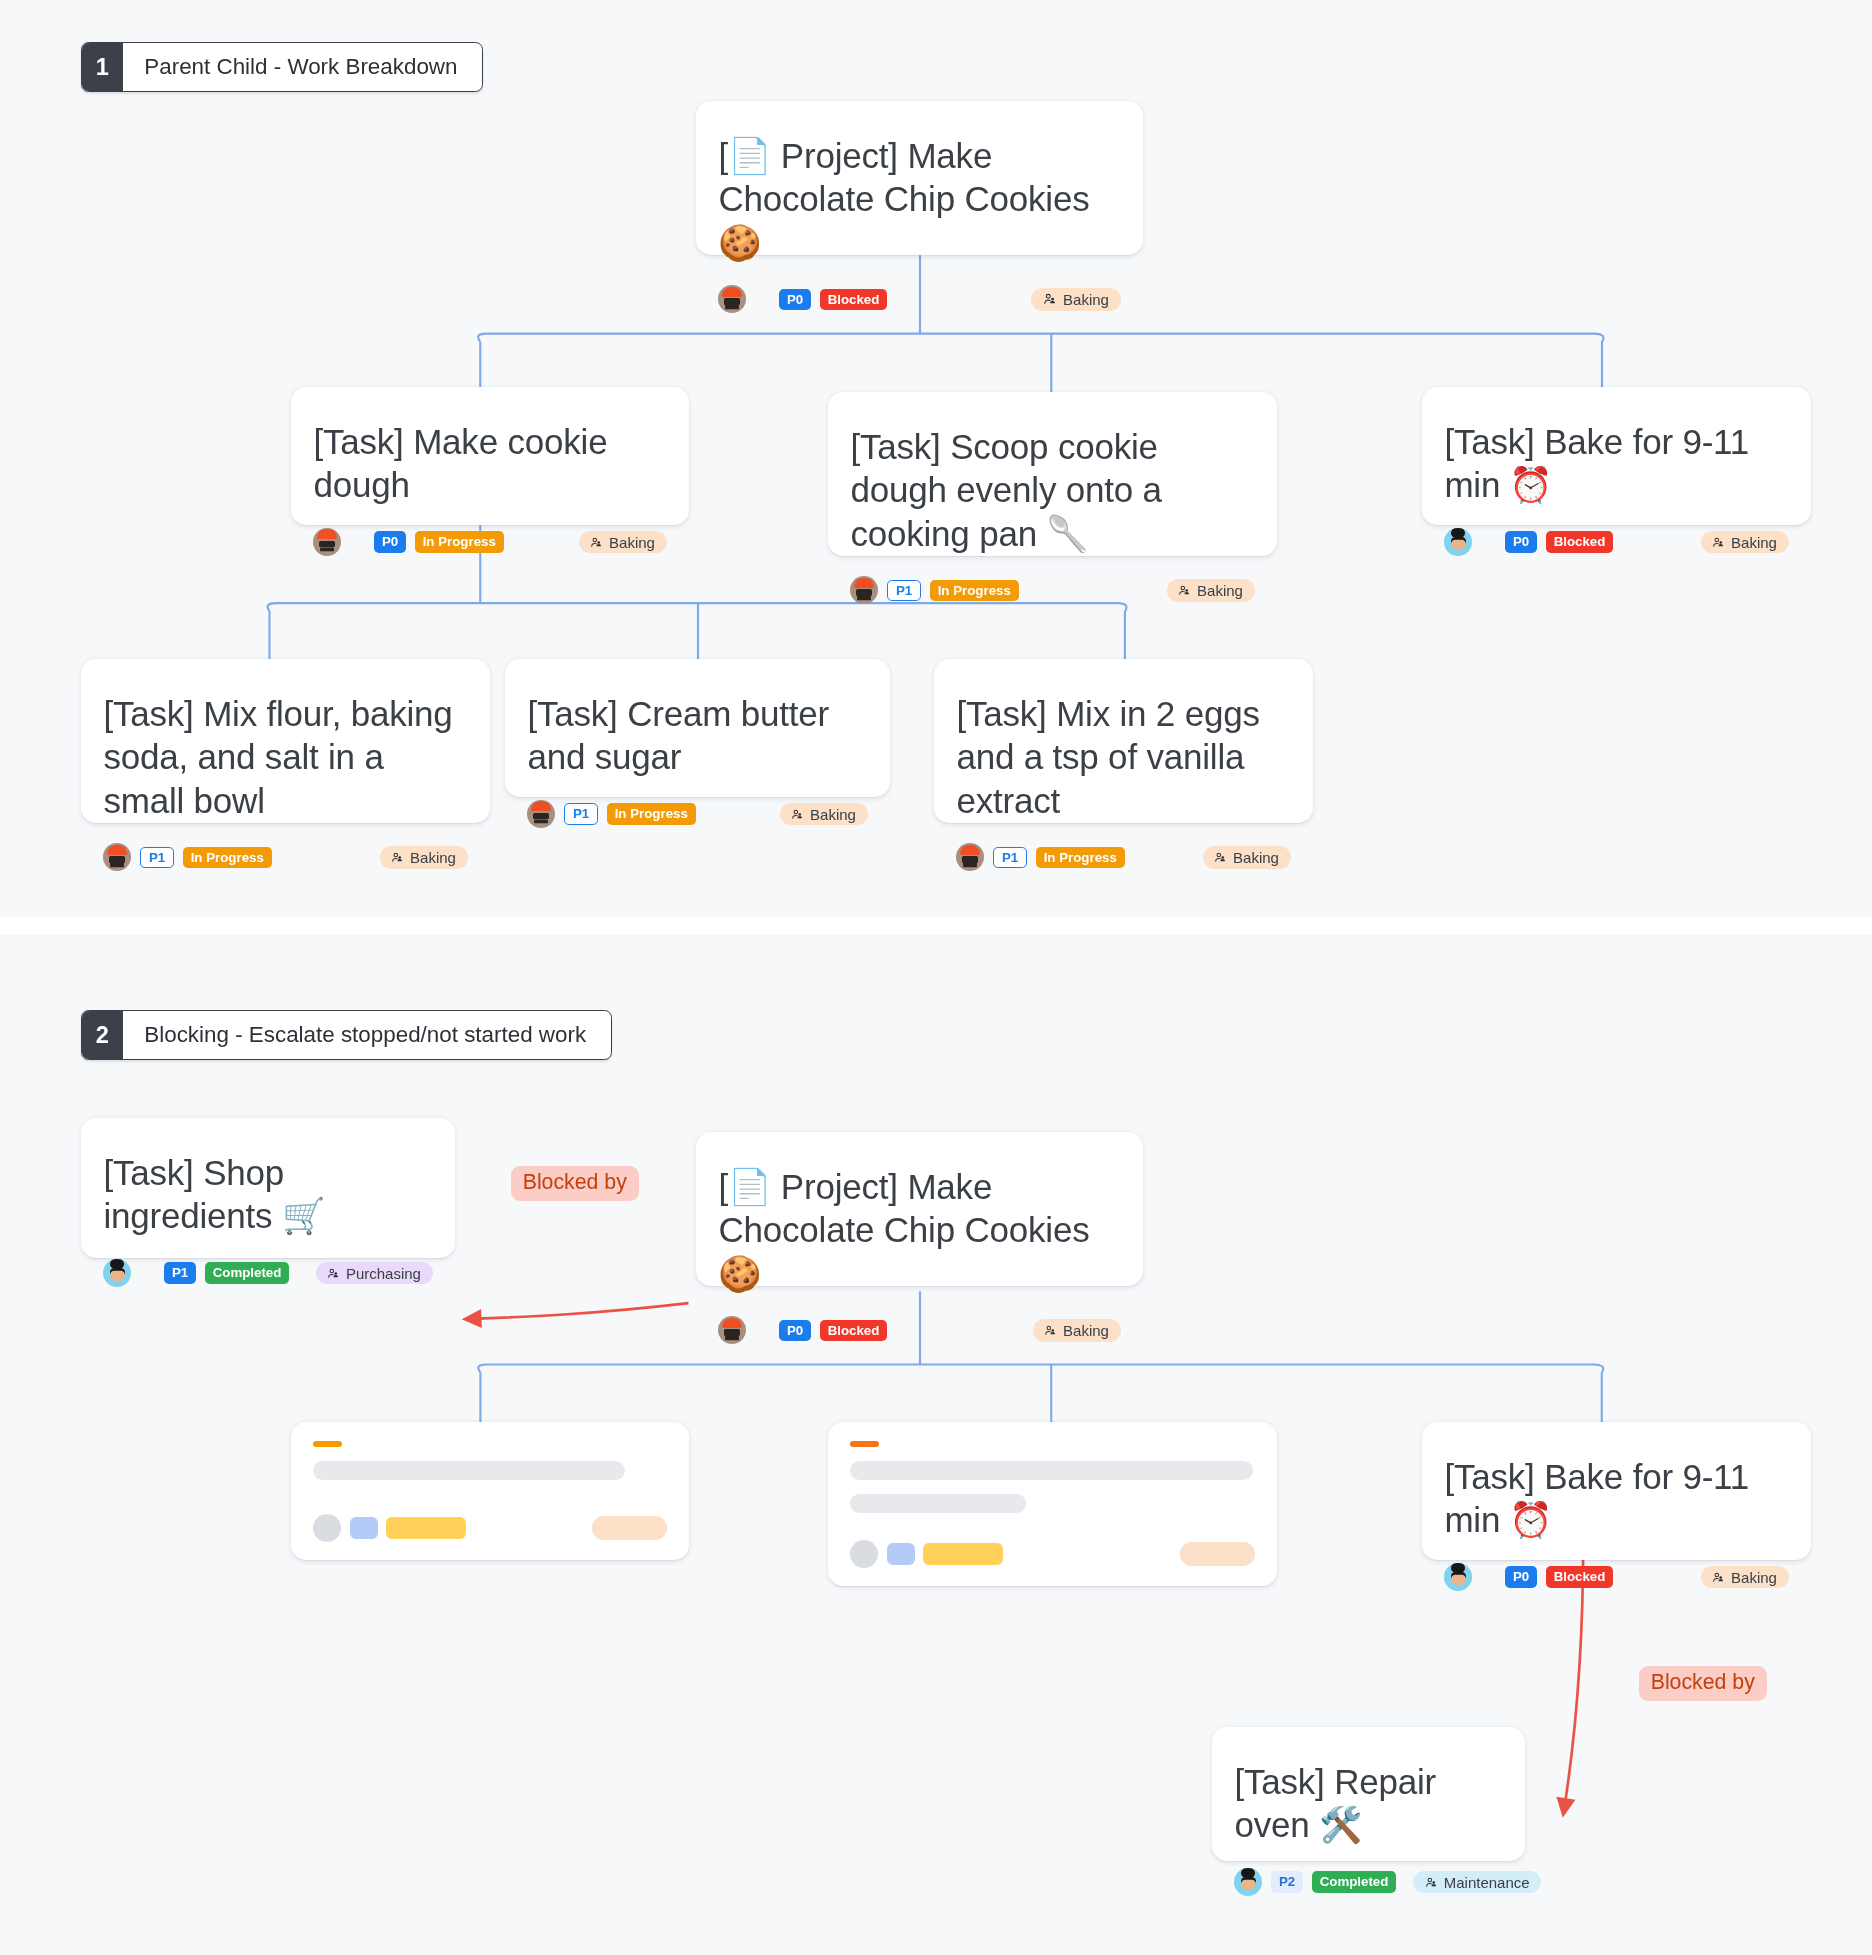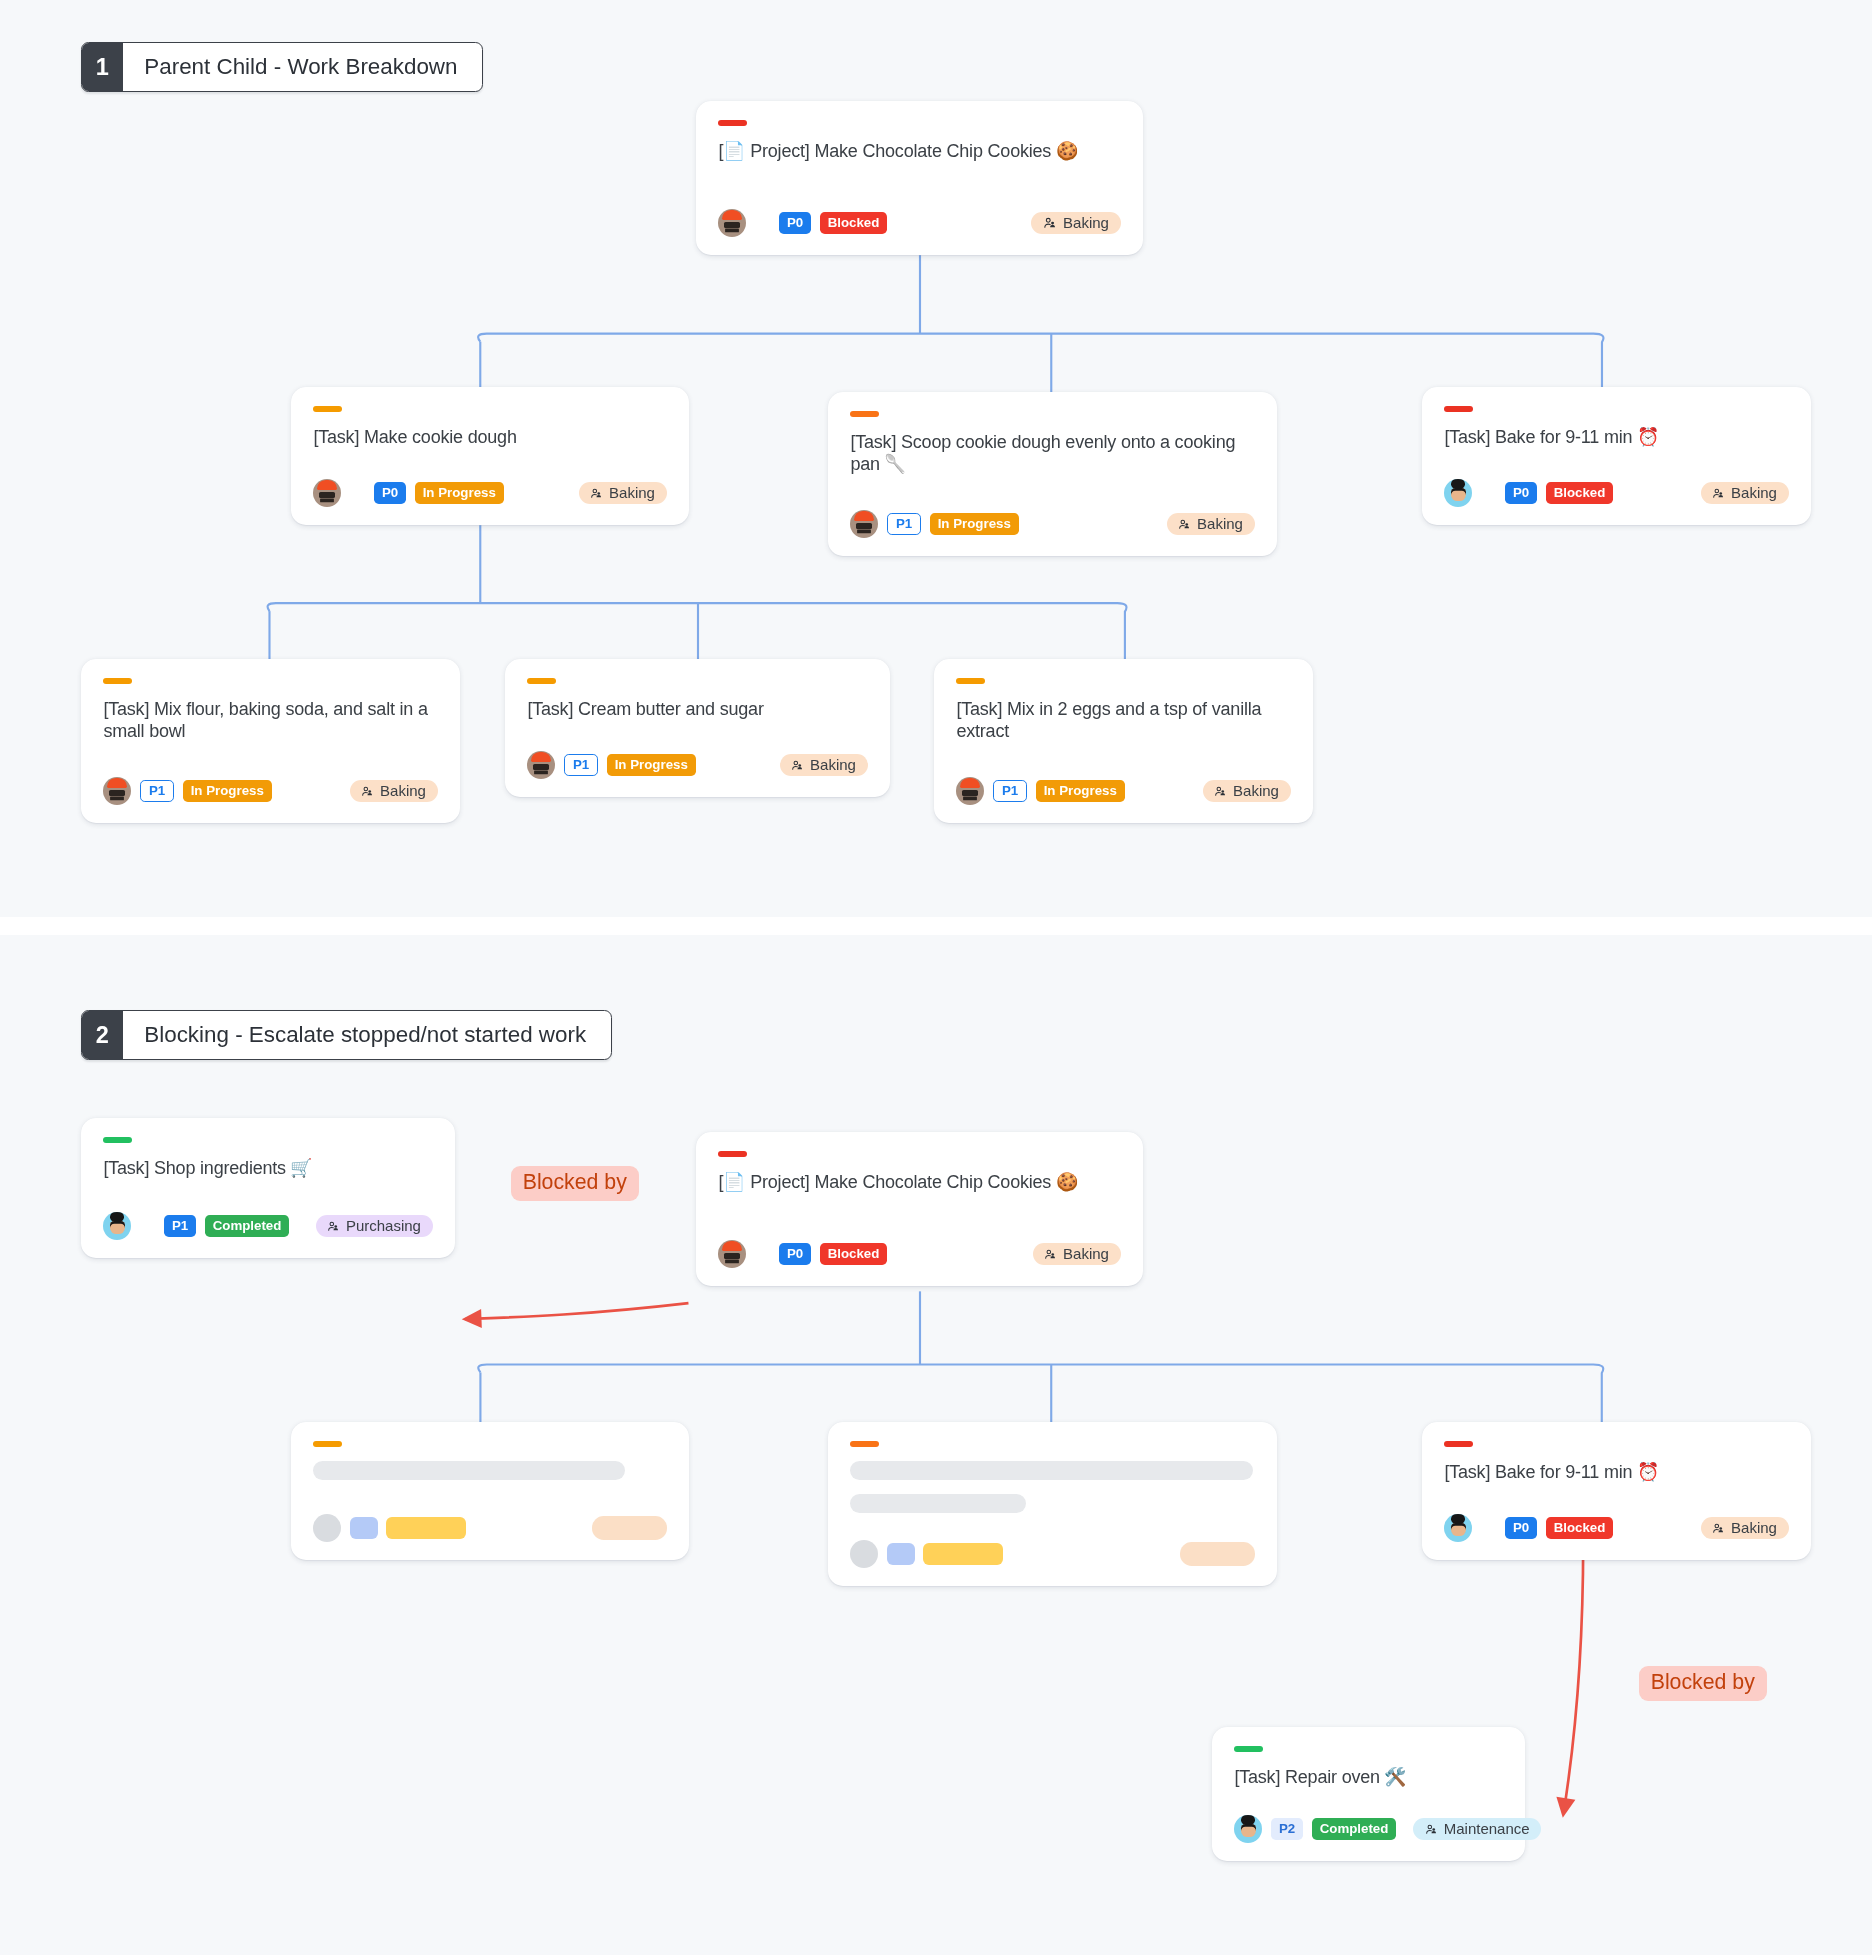--- a/index.html
+++ b/index.html
@@ -63,21 +63,21 @@
   .accent {
     width: 29px; height: 5.9px; border-radius: 3.2px;
     margin-bottom: 14px;
   }
   .accent.red    { background: #eb3223; }
   .accent.orange { background: #f59b00; }
   .accent.orange2{ background: #f97316; }
   .accent.green  { background: #22c060; }
 
   .card-title {
-    font-size: 18px;
+    font-size: 35px;
     line-height: 1.24;
     color: #3b4046;
     letter-spacing: -0.2px;
     font-weight: 400;
   }
   .card-foot {
     margin-top: auto;
     padding-top: 21.3px;
     display: flex;
     align-items: center;
@@ -260,21 +260,21 @@
             <circle cx="9" cy="7.4" r="3.3" fill="none" stroke="#2a2f36" stroke-width="1.9"></circle>
             <path d="M3.2 19.2c0-3.2 2.6-5.3 5.8-5.3 1.2 0 2.3.3 3.2.8" fill="none" stroke="#2a2f36" stroke-width="1.9" stroke-linecap="round"></path>
             <circle cx="16.4" cy="12.2" r="2.5" fill="#2a2f36"></circle>
             <path d="M12.2 19.2c0-2.4 1.9-4 4.2-4s4.2 1.6 4.2 4z" fill="#2a2f36"></path>
           </svg>
           <span>Baking</span>
         </span>
       </div>
     </div>
 
-    <div class="card" style="left:81px; top:659px; width:379px; height:164px;">
+    <div class="card" style="left:81px; top:659px; width:409px; height:164px;">
       <div class="accent orange"></div>
       <div class="card-title">[Task] Mix flour, baking soda, and salt in a small bowl</div>
       <div class="card-foot">
         <div class="avatar beanie"></div>
         <span class="chip p-outline">P1</span>
         <span class="chip st-progress">In Progress</span>
         <span class="spacer"></span>
         <span class="tag baking">
           <svg width="12.8" height="12.8" viewBox="0 0 24 24">
             <circle cx="9" cy="7.4" r="3.3" fill="none" stroke="#2a2f36" stroke-width="1.9"></circle>

